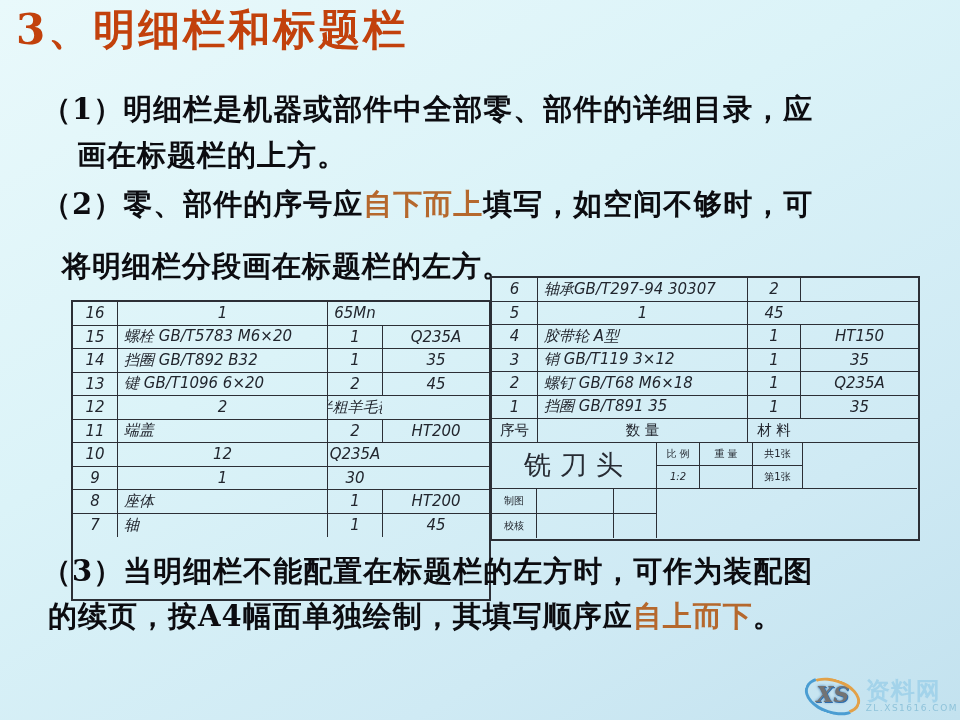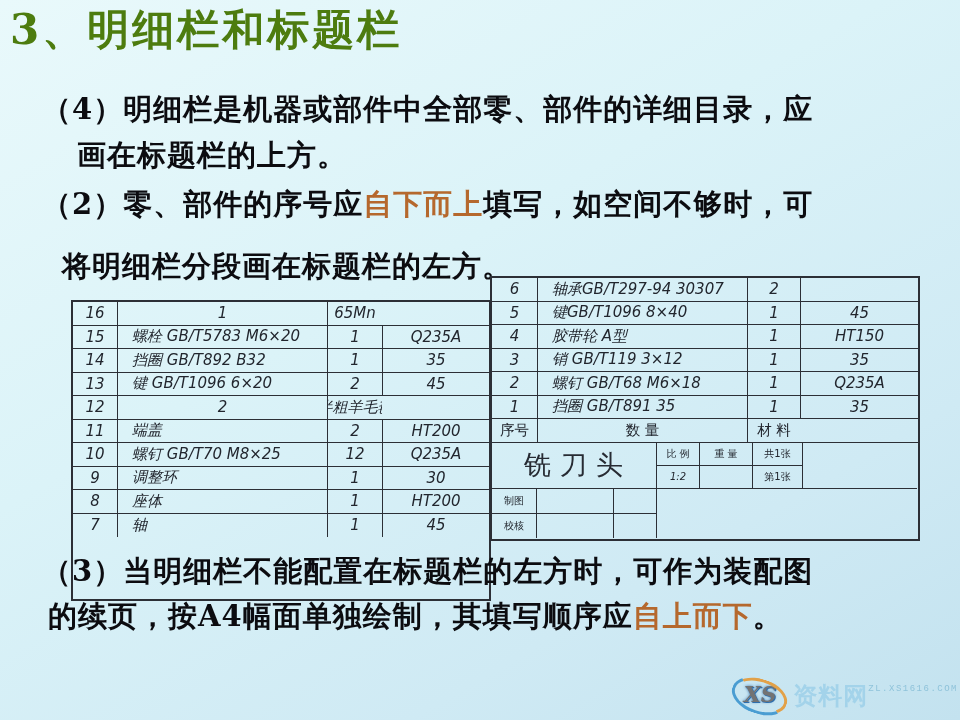--- a/index.html
+++ b/index.html
@@ -5,42 +5,42 @@
   html,body{margin:0;padding:0;}
   body{
     width:960px;height:720px;overflow:hidden;position:relative;
     font-family:"DejaVu Sans",sans-serif;
     background:linear-gradient(150deg,#e9f9fb 0%,#dbf3f8 40%,#cfeaf4 75%,#c3e2ef 100%);
   }
   .abs{position:absolute;}
 
   
   .slide-title{
-    left:10px;top:2px;
+    left:16px;top:2px;
     font-family:"DejaVu Serif","Liberation Serif",serif;
-    font-size:42px;font-weight:bold;color:#4d7c0f;letter-spacing:3px;white-space:nowrap;
+    font-size:42px;font-weight:bold;color:#c2410c;letter-spacing:3px;white-space:nowrap;
   }
   .para{
     font-family:"DejaVu Serif","Liberation Serif",serif;
     font-size:29px;font-weight:600;color:#0c0c10;letter-spacing:1px;white-space:nowrap;
   }
   .hl{color:#b5682d;}
 
   
   .ptable{
     border:2.5px solid #2c2f36;box-sizing:border-box;
     color:#22262e;font-style:italic;font-size:15px;
   }
   .trow{display:grid;height:23.5px;box-sizing:border-box;border-bottom:1.4px solid #2c2f36;}
   .ltable .trow{grid-template-columns:44px 210px 55px 1fr;}
   .rtable-rows .trow{grid-template-columns:45px 210px 53px 1fr;}
   .ltable .trow:last-child{border-bottom:none;}
   .cell{display:flex;align-items:center;justify-content:center;overflow:hidden;box-sizing:border-box;white-space:nowrap;}
   .cell + .cell{border-left:1.4px solid #2c2f36;}
-  .c-name{justify-content:flex-start;padding-left:14px;}
+  .c-name{justify-content:flex-start;padding-left:6px;}
   .header-row{font-style:normal;font-size:14.5px;}
 
   
   .tblock{position:relative;height:95px;font-style:normal;}
   .tb-cell{position:absolute;box-sizing:border-box;display:flex;align-items:center;justify-content:center;
     font-size:10px;color:#22262e;white-space:nowrap;}
   .b-r{border-right:1.5px solid #2c2f36;}
   .b-b{border-bottom:1.5px solid #2c2f36;}
   .tb-name{left:0;top:0;width:165px;height:46px;font-size:27px;letter-spacing:9px;color:#272b33;padding-left:8px;}
   .tb-it{font-style:italic;}
@@ -48,30 +48,30 @@
   
   .watermark{right:2px;bottom:6px;display:flex;align-items:center;gap:4px;}
   .wm-ellipse{position:relative;width:58px;height:36px;flex:0 0 auto;}
   .wm-ellipse::before{content:"";position:absolute;inset:0;border-radius:50%;
     border:3.5px solid #4a9dd2;border-top-color:transparent;border-right-color:transparent;transform:rotate(18deg);}
   .wm-ellipse::after{content:"";position:absolute;inset:1px;border-radius:50%;
     border:3px solid #e2a148;border-bottom-color:transparent;border-left-color:transparent;transform:rotate(18deg);}
   .wm-xs{position:absolute;left:0;right:0;top:3px;text-align:center;
     font-family:"DejaVu Serif","Liberation Serif",serif;font-style:italic;font-weight:bold;font-size:22px;
     color:#737373;text-shadow:0 0 3px #2f6fae,1px 1px 0 #2f6fae;}
-  .wm-textcol{display:flex;flex-direction:row;line-height:1;}
+  .wm-textcol{display:flex;flex-direction:column;line-height:1;}
   .wm-site{font-size:24px;font-weight:bold;color:#a3d3ea;letter-spacing:1px;}
-  .wm-url{font-size:9px;color:#8fc3da;letter-spacing:1.5px;margin-top:1px;font-family:Liberation Mono, monospace;}
+  .wm-url{font-size:9px;color:#8fc3da;letter-spacing:1.5px;margin-top:1px;}
 </style>
 </head>
 <body>
 
 <div class="abs slide-title">3、明细栏和标题栏</div>
 
-<div class="abs para" style="left:42px;top:90px;">（4）明细栏是机器或部件中全部零、部件的详细目录，应</div>
+<div class="abs para" style="left:42px;top:90px;">（1）明细栏是机器或部件中全部零、部件的详细目录，应</div>
 <div class="abs para" style="left:77px;top:136px;">画在标题栏的上方。</div>
 
 <div class="abs para" style="left:42px;top:185px;"><span>（2）零、部件的序号应</span><span class="hl">自下而上</span><span>填写，如空间不够时，可</span></div>
 <div class="abs para" style="left:62px;top:247px;">将明细栏分段画在标题栏的左方。</div>
 
 <div class="abs ptable ltable" style="left:71px;top:300px;width:420px;height:301px;">
 
 <div class="trow">
       <div class="cell c-no">16</div>
       <div class="cell c-qty">1</div>
@@ -101,27 +101,25 @@
       <div class="cell c-mat">半粗羊毛毡</div>
     </div>
     <div class="trow">
       <div class="cell c-no">11</div>
       <div class="cell c-name">端盖</div>
       <div class="cell c-qty">2</div>
       <div class="cell c-mat">HT200</div>
     </div>
     <div class="trow">
       <div class="cell c-no">10</div>
-      <div class="cell c-name">螺钉 GB/T70 M8×25</div>
       <div class="cell c-qty">12</div>
       <div class="cell c-mat">Q235A</div>
     </div>
     <div class="trow">
       <div class="cell c-no">9</div>
-      <div class="cell c-name">调整环</div>
       <div class="cell c-qty">1</div>
       <div class="cell c-mat">30</div>
     </div>
     <div class="trow">
       <div class="cell c-no">8</div>
       <div class="cell c-name">座体</div>
       <div class="cell c-qty">1</div>
       <div class="cell c-mat">HT200</div>
     </div>
     <div class="trow">
@@ -137,21 +135,20 @@
   <div class="rtable-rows">
 
   <div class="trow">
         <div class="cell c-no">6</div>
         <div class="cell c-name">轴承GB/T297-94  30307</div>
         <div class="cell c-qty">2</div>
         <div class="cell c-mat"></div>
       </div>
       <div class="trow">
         <div class="cell c-no">5</div>
-        <div class="cell c-name">键GB/T1096 8×40</div>
         <div class="cell c-qty">1</div>
         <div class="cell c-mat">45</div>
       </div>
       <div class="trow">
         <div class="cell c-no">4</div>
         <div class="cell c-name">胶带轮  A型</div>
         <div class="cell c-qty">1</div>
         <div class="cell c-mat">HT150</div>
       </div>
       <div class="trow">

